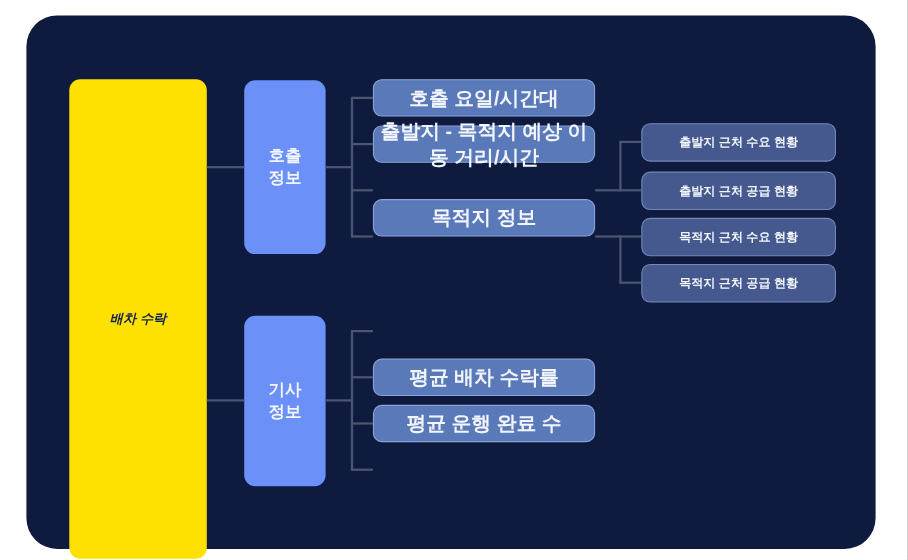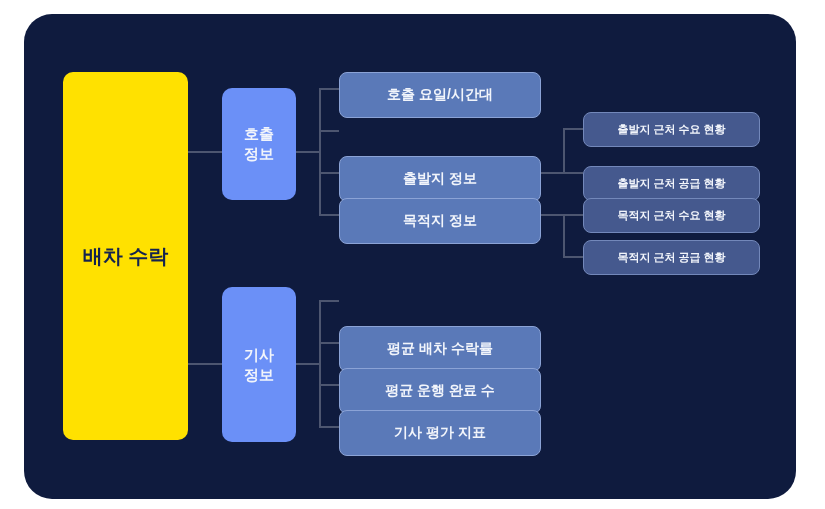--- a/index.html
+++ b/index.html
@@ -16,28 +16,28 @@
     --text-light:#f2f5fb;
   }
   *{box-sizing:border-box;margin:0;padding:0;}
   html,body{width:825px;height:509px;background:var(--page-bg);
     font-family:"Liberation Sans","DejaVu Sans",sans-serif;}
   .canvas{position:relative;width:825px;height:509px;background:var(--page-bg);overflow:hidden;}
   .panel{position:absolute;left:24px;top:14px;width:772px;height:485px;
     background:var(--panel-bg);border-radius:28px;}
   .node{position:absolute;display:flex;align-items:center;justify-content:center;
     text-align:center;font-weight:bold;color:var(--text-light);}
-  .root-node{left:39px;top:58px;width:125px;height:368px;background:var(--root-fill);
-    border-radius:10px;color:var(--root-text);font-size:20px;line-height:26px;}
+  .root-node{left:39px;top:58px;width:125px;height:436px;background:var(--root-fill);
+    border-radius:10px;color:var(--root-text);font-size:12px;line-height:26px;font-style:italic;}
   .group-node{width:74px;background:var(--group-fill);border-radius:10px;
     font-size:15px;line-height:20px;}
-  .group-call{left:198px;top:74px;height:112px;justify-content:center;}
+  .group-call{left:198px;top:59px;height:158px;justify-content:center;}
   .group-driver{left:198px;top:273px;height:155px;}
-  .feature-node{left:315px;width:202px;height:46px;background:var(--feature-fill);
-    border:1px solid var(--feature-border);border-radius:8px;font-size:14px;text-align:center;}
+  .feature-node{left:315px;width:202px;height:34px;background:var(--feature-fill);
+    border:1px solid var(--feature-border);border-radius:8px;font-size:18px;text-align:center;}
   .leaf-node{left:559px;width:177px;height:35px;background:var(--leaf-fill);
     border:1px solid var(--leaf-border);border-radius:8px;font-size:11px;}
   .line{position:absolute;background:var(--connector);}
   .h{height:2px;}
   .v{width:2px;}
 </style>
 </head>
 <body>
 
 <div class="canvas">
@@ -56,29 +56,28 @@
       </div>
     </div>
     <div class="node group-node group-driver">
       <div>
         <div>기사</div>
         <div>정보</div>
       </div>
     </div>
 
     <div class="node feature-node" style="top:58px">호출 요일/시간대</div>
-    <div class="node feature-node" style="top:142px">출발지 정보</div>
-    <div class="node feature-node" style="top:184px">목적지 정보</div>
+    <div class="node feature-node" style="top:100px">출발지 - 목적지 예상 이동 거리/시간</div>
+    <div class="node feature-node" style="top:167px">목적지 정보</div>
 
     <div class="node feature-node" style="top:312px">평균 배차 수락률</div>
     <div class="node feature-node" style="top:354px">평균 운행 완료 수</div>
-    <div class="node feature-node" style="top:396px">기사 평가 지표</div>
 
     <div class="node leaf-node" style="top:98px">출발지 근처 수요 현황</div>
-    <div class="node leaf-node" style="top:152px">출발지 근처 공급 현황</div>
+    <div class="node leaf-node" style="top:142px">출발지 근처 공급 현황</div>
     <div class="node leaf-node" style="top:184px">목적지 근처 수요 현황</div>
     <div class="node leaf-node" style="top:226px">목적지 근처 공급 현황</div>
 
     <div class="line h" style="left:164px;top:137px;width:34px"></div>
     <div class="line h" style="left:164px;top:349px;width:34px"></div>
 
     <div class="line h" style="left:272px;top:137px;width:24px"></div>
     <div class="line v" style="left:295px;top:74px;height:128px"></div>
     <div class="line h" style="left:296px;top:74px;width:19px"></div>
     <div class="line h" style="left:296px;top:116px;width:19px"></div>

